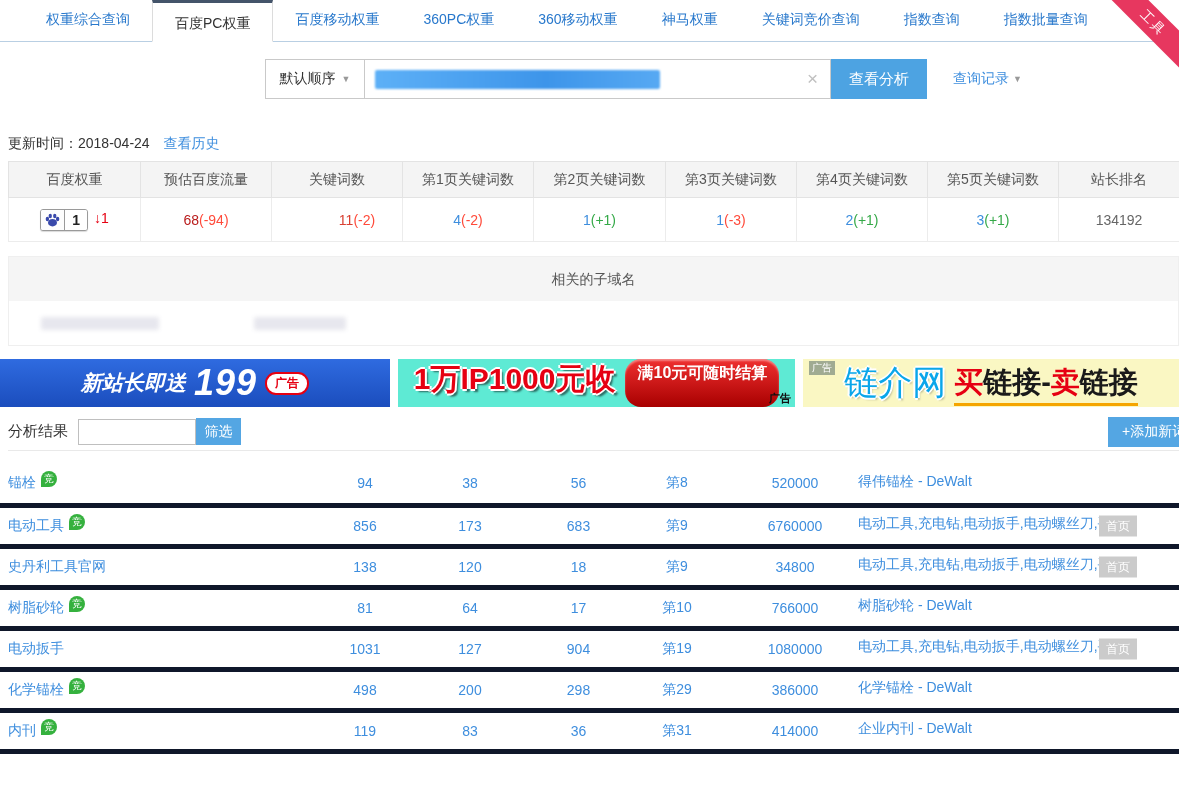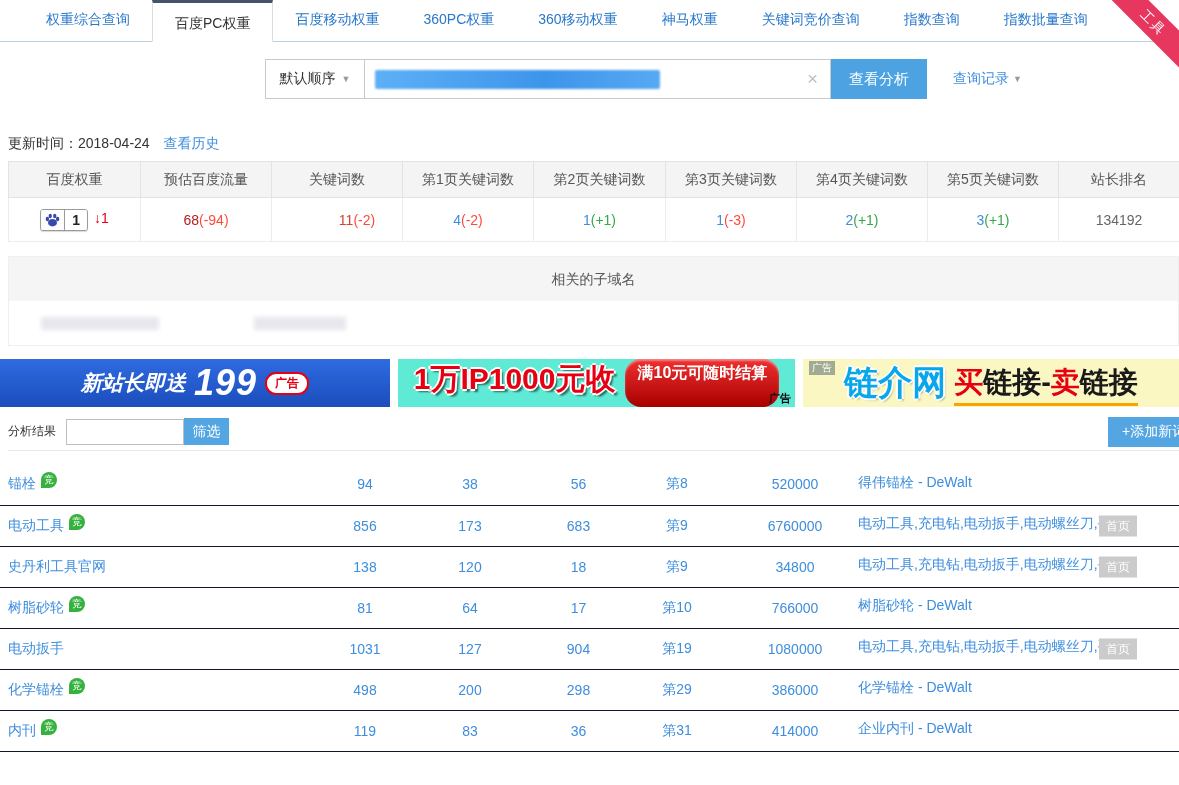--- a/index.html
+++ b/index.html
@@ -55,37 +55,37 @@
   .ad1-txt { font-size:21px; font-weight:bold; font-style:italic; }
   .ad1-big { font-size:36px; font-weight:bold; font-style:italic; letter-spacing:1px; }
   .ad1-badge { background:#fff; color:#e60012; border:2px solid #e60012; border-radius:11px; font-size:12px; padding:1px 8px; font-weight:bold; }
   .ad2 { width:397px; background:#5eead4; display:flex; justify-content:center; gap:10px; }
   .ad2-main { color:#e60012; font-weight:900; font-size:30px;
     text-shadow:-2px 0 0 #fff,2px 0 0 #fff,0 -2px 0 #fff,0 2px 0 #fff,3px 3px 2px rgba(0,0,0,.55); }
   .ad2-pill { background:linear-gradient(180deg,#f03030,#a80000); border-radius:16px; color:#fff; font-weight:bold; font-size:16px; padding:4px 12px; box-shadow:inset 0 2px 2px rgba(255,255,255,.4); }
   .ad2-adtag { position:absolute; right:4px; bottom:1px; font-size:11px; font-weight:bold; color:#111; }
   .ad3 { width:376px; background:#faf7c3; display:flex; align-items:center; justify-content:center; gap:8px; }
   .ad3-adtag { position:absolute; left:6px; top:2px; background:rgba(130,145,130,.75); color:#fff; font-size:10px; padding:0 3px; }
-  .ad3-brand { color:#0aa6ea; font-size:34px; font-weight:700;
+  .ad3-brand { color:#0aa6ea; font-size:34px; font-weight:400;
     text-shadow:-2px 0 0 #fff,2px 0 0 #fff,0 -2px 0 #fff,0 2px 0 #fff,2px 2px 2px rgba(0,0,0,.25); }
   .ad3-links { font-size:29px; font-weight:900; color:#1a1a1a; border-bottom:3px solid #f5a500; line-height:42px; }
   .ad3-red { color:#e60012; }
 
   
   .analysis-row { position:relative; display:flex; align-items:center; margin:12px 0 0 8px; height:32px;
     border-bottom:1px solid #e9e9e9; width:1171px; padding-bottom:6px; }
-  .analysis-title { font-size:12px; color:#333; }
+  .analysis-title { font-size:15px; color:#333; }
   .filter-input { margin-left:10px; width:118px; height:26px; border:1px solid #bfbfbf; padding:0 6px; font-size:13px; }
   .filter-btn { height:27px; width:45px; background:#54a6e3; color:#fff; border:none; font-size:14px; cursor:pointer; }
   .add-btn { position:absolute; left:1100px; top:-2px; height:30px; background:#54a6e3; color:#fff; border:none; font-size:14px; padding:0 14px; white-space:nowrap; cursor:pointer; }
 
   
   table.results { border-collapse:collapse; table-layout:fixed; width:1179px; margin-top:13px; }
   table.results th { background:#c9d5ea; height:40px; font-weight:normal; color:#333; white-space:nowrap; }
-  table.results td { height:41px; border-bottom:1px solid #0f172a; color:#3e8ede; white-space:nowrap; }
+  table.results td { height:41px; border-bottom:5px solid #0f172a; color:#3e8ede; white-space:nowrap; }
   .col-c { text-align:center; }
   .kw-cell { padding-left:8px; text-align:left; }
   .kw-link { color:#3e8ede; cursor:pointer; }
   .bid-badge { display:inline-block; margin-left:5px; width:16px; height:16px; line-height:16px; text-align:center;
     background:#35b13e; color:#fff; font-size:10px; border-radius:8px 8px 8px 0; position:relative; top:-5px; }
   .bid-badge:empty { display:none; }
   .title-cell { padding-left:10px; text-align:left; position:relative; }
   .title-text { display:inline-block; max-width:248px; overflow:hidden; cursor:pointer; }
   .hp-badge { position:absolute; right:42px; top:50%; transform:translateY(-50%); background:#cbcbcb; color:#fff; font-size:12px; padding:2px 7px; }
   .hp-badge:empty { display:none; }

